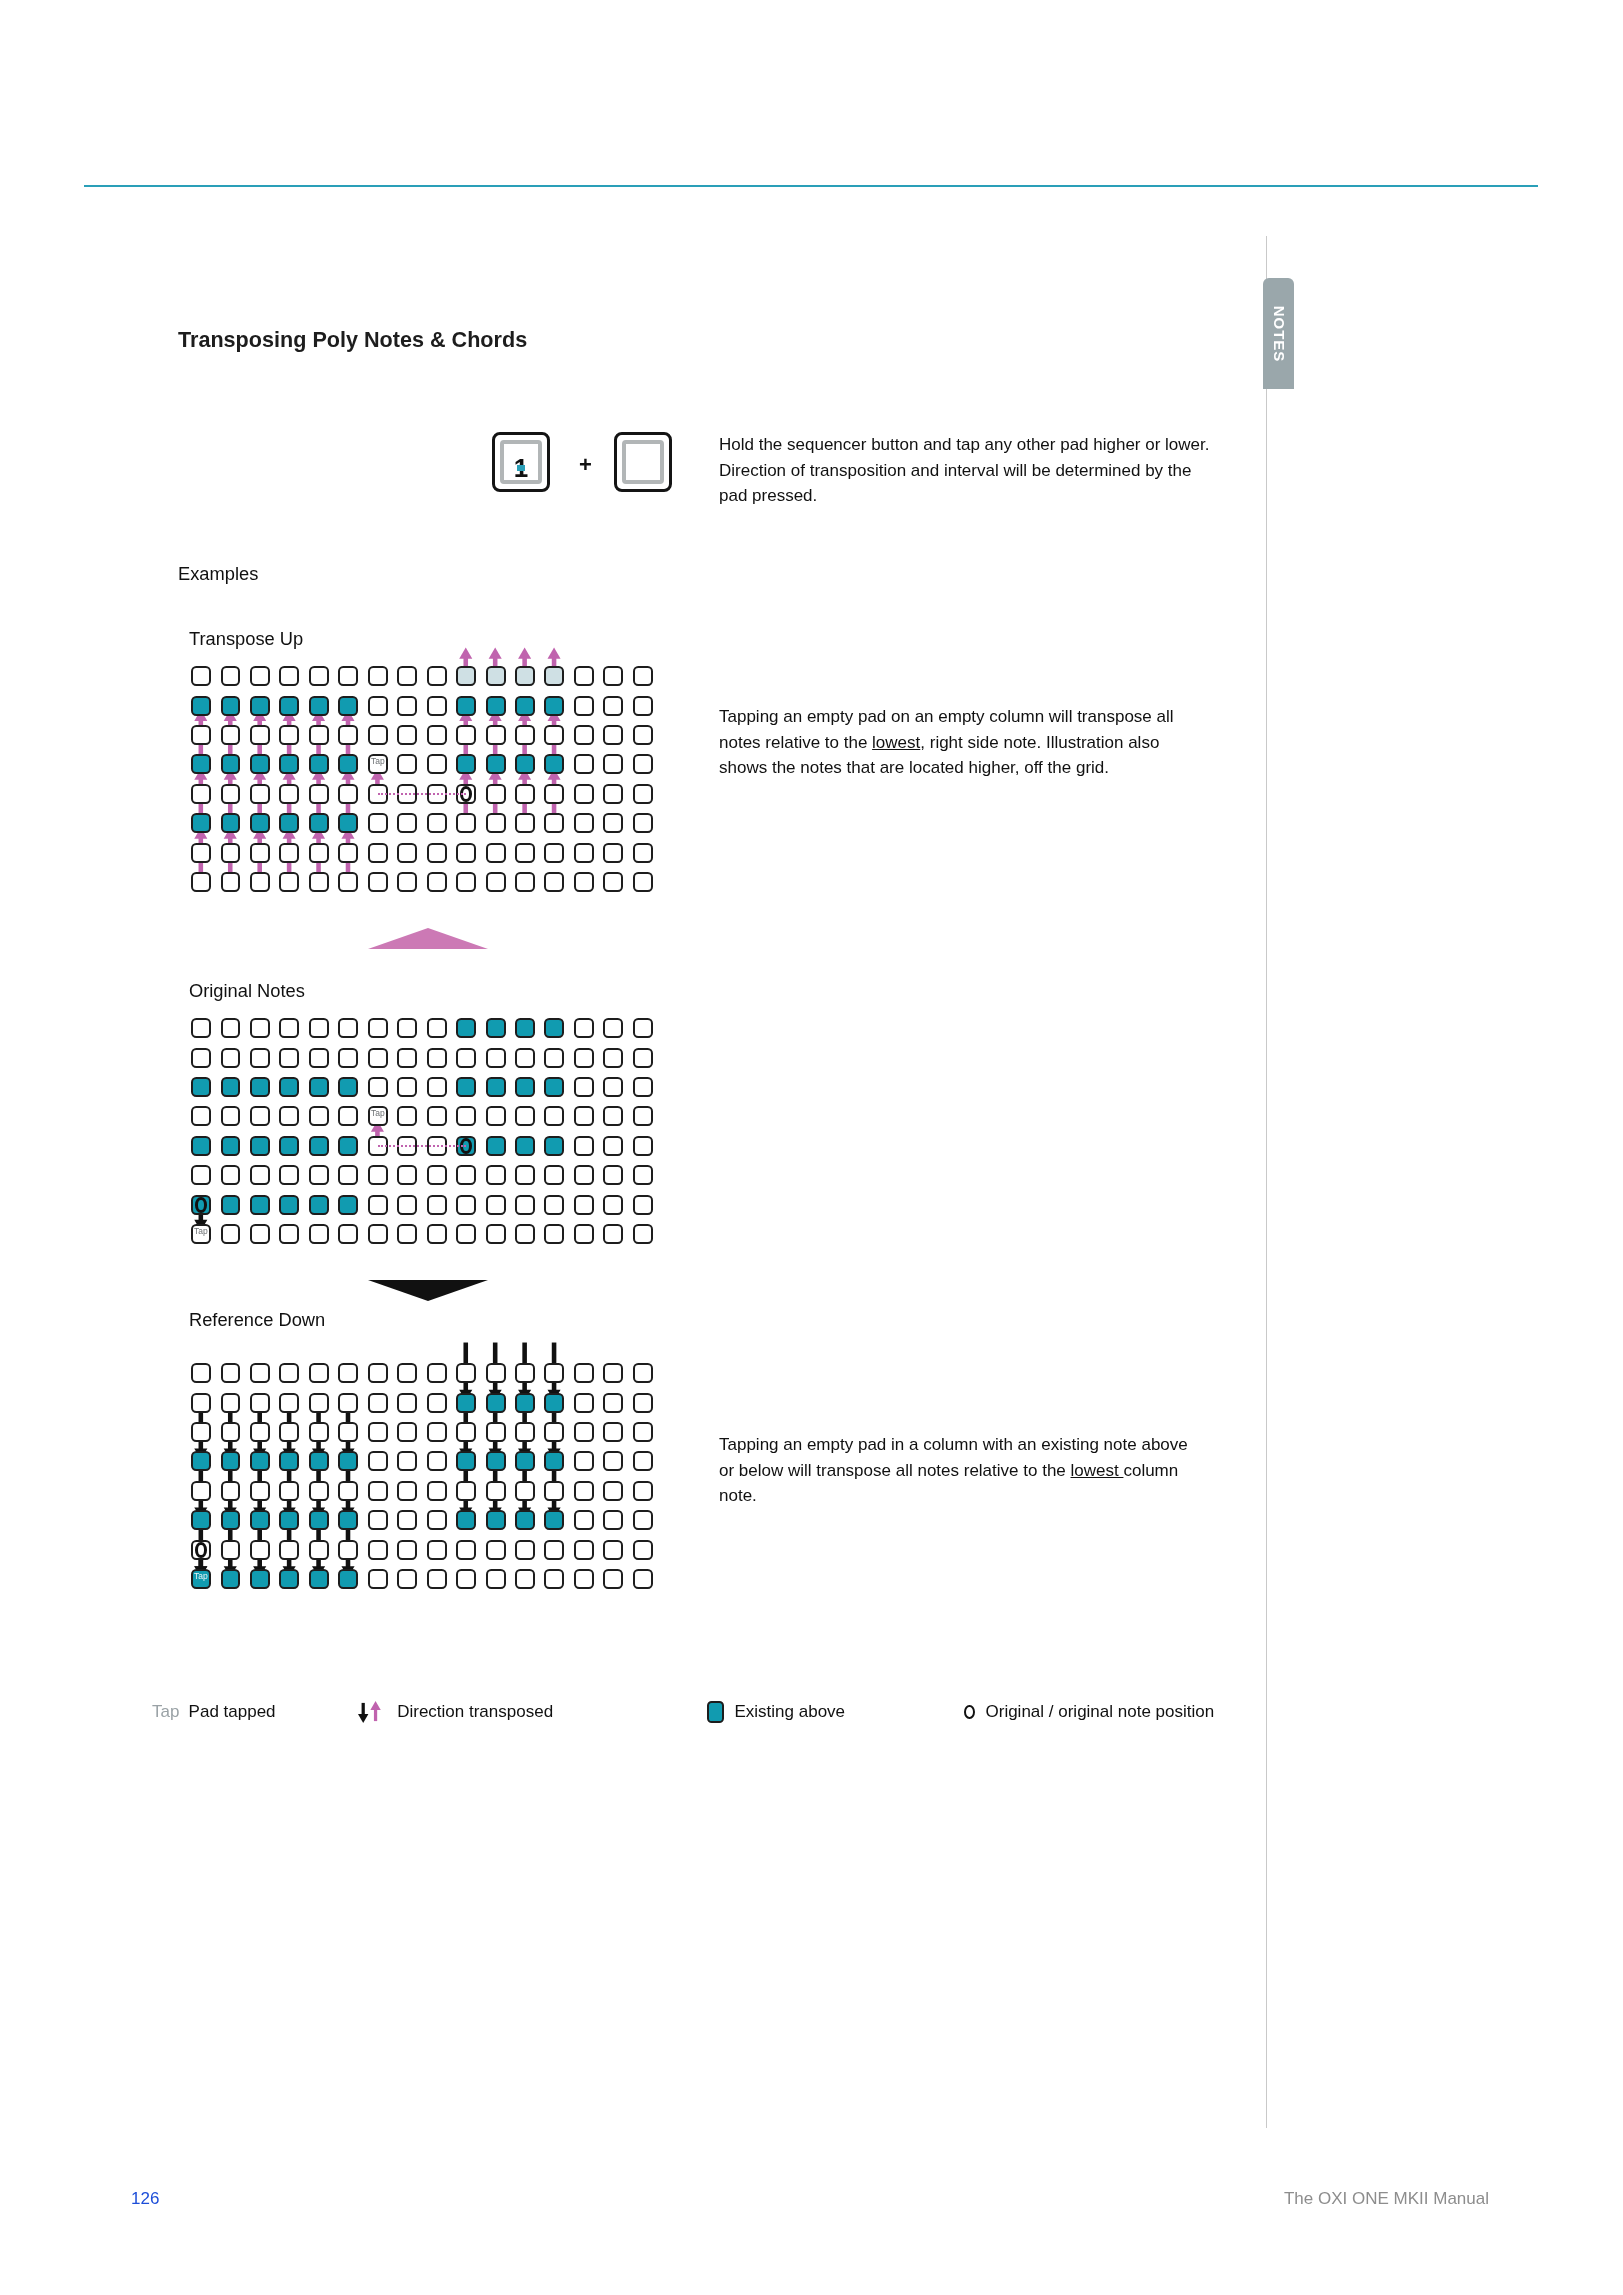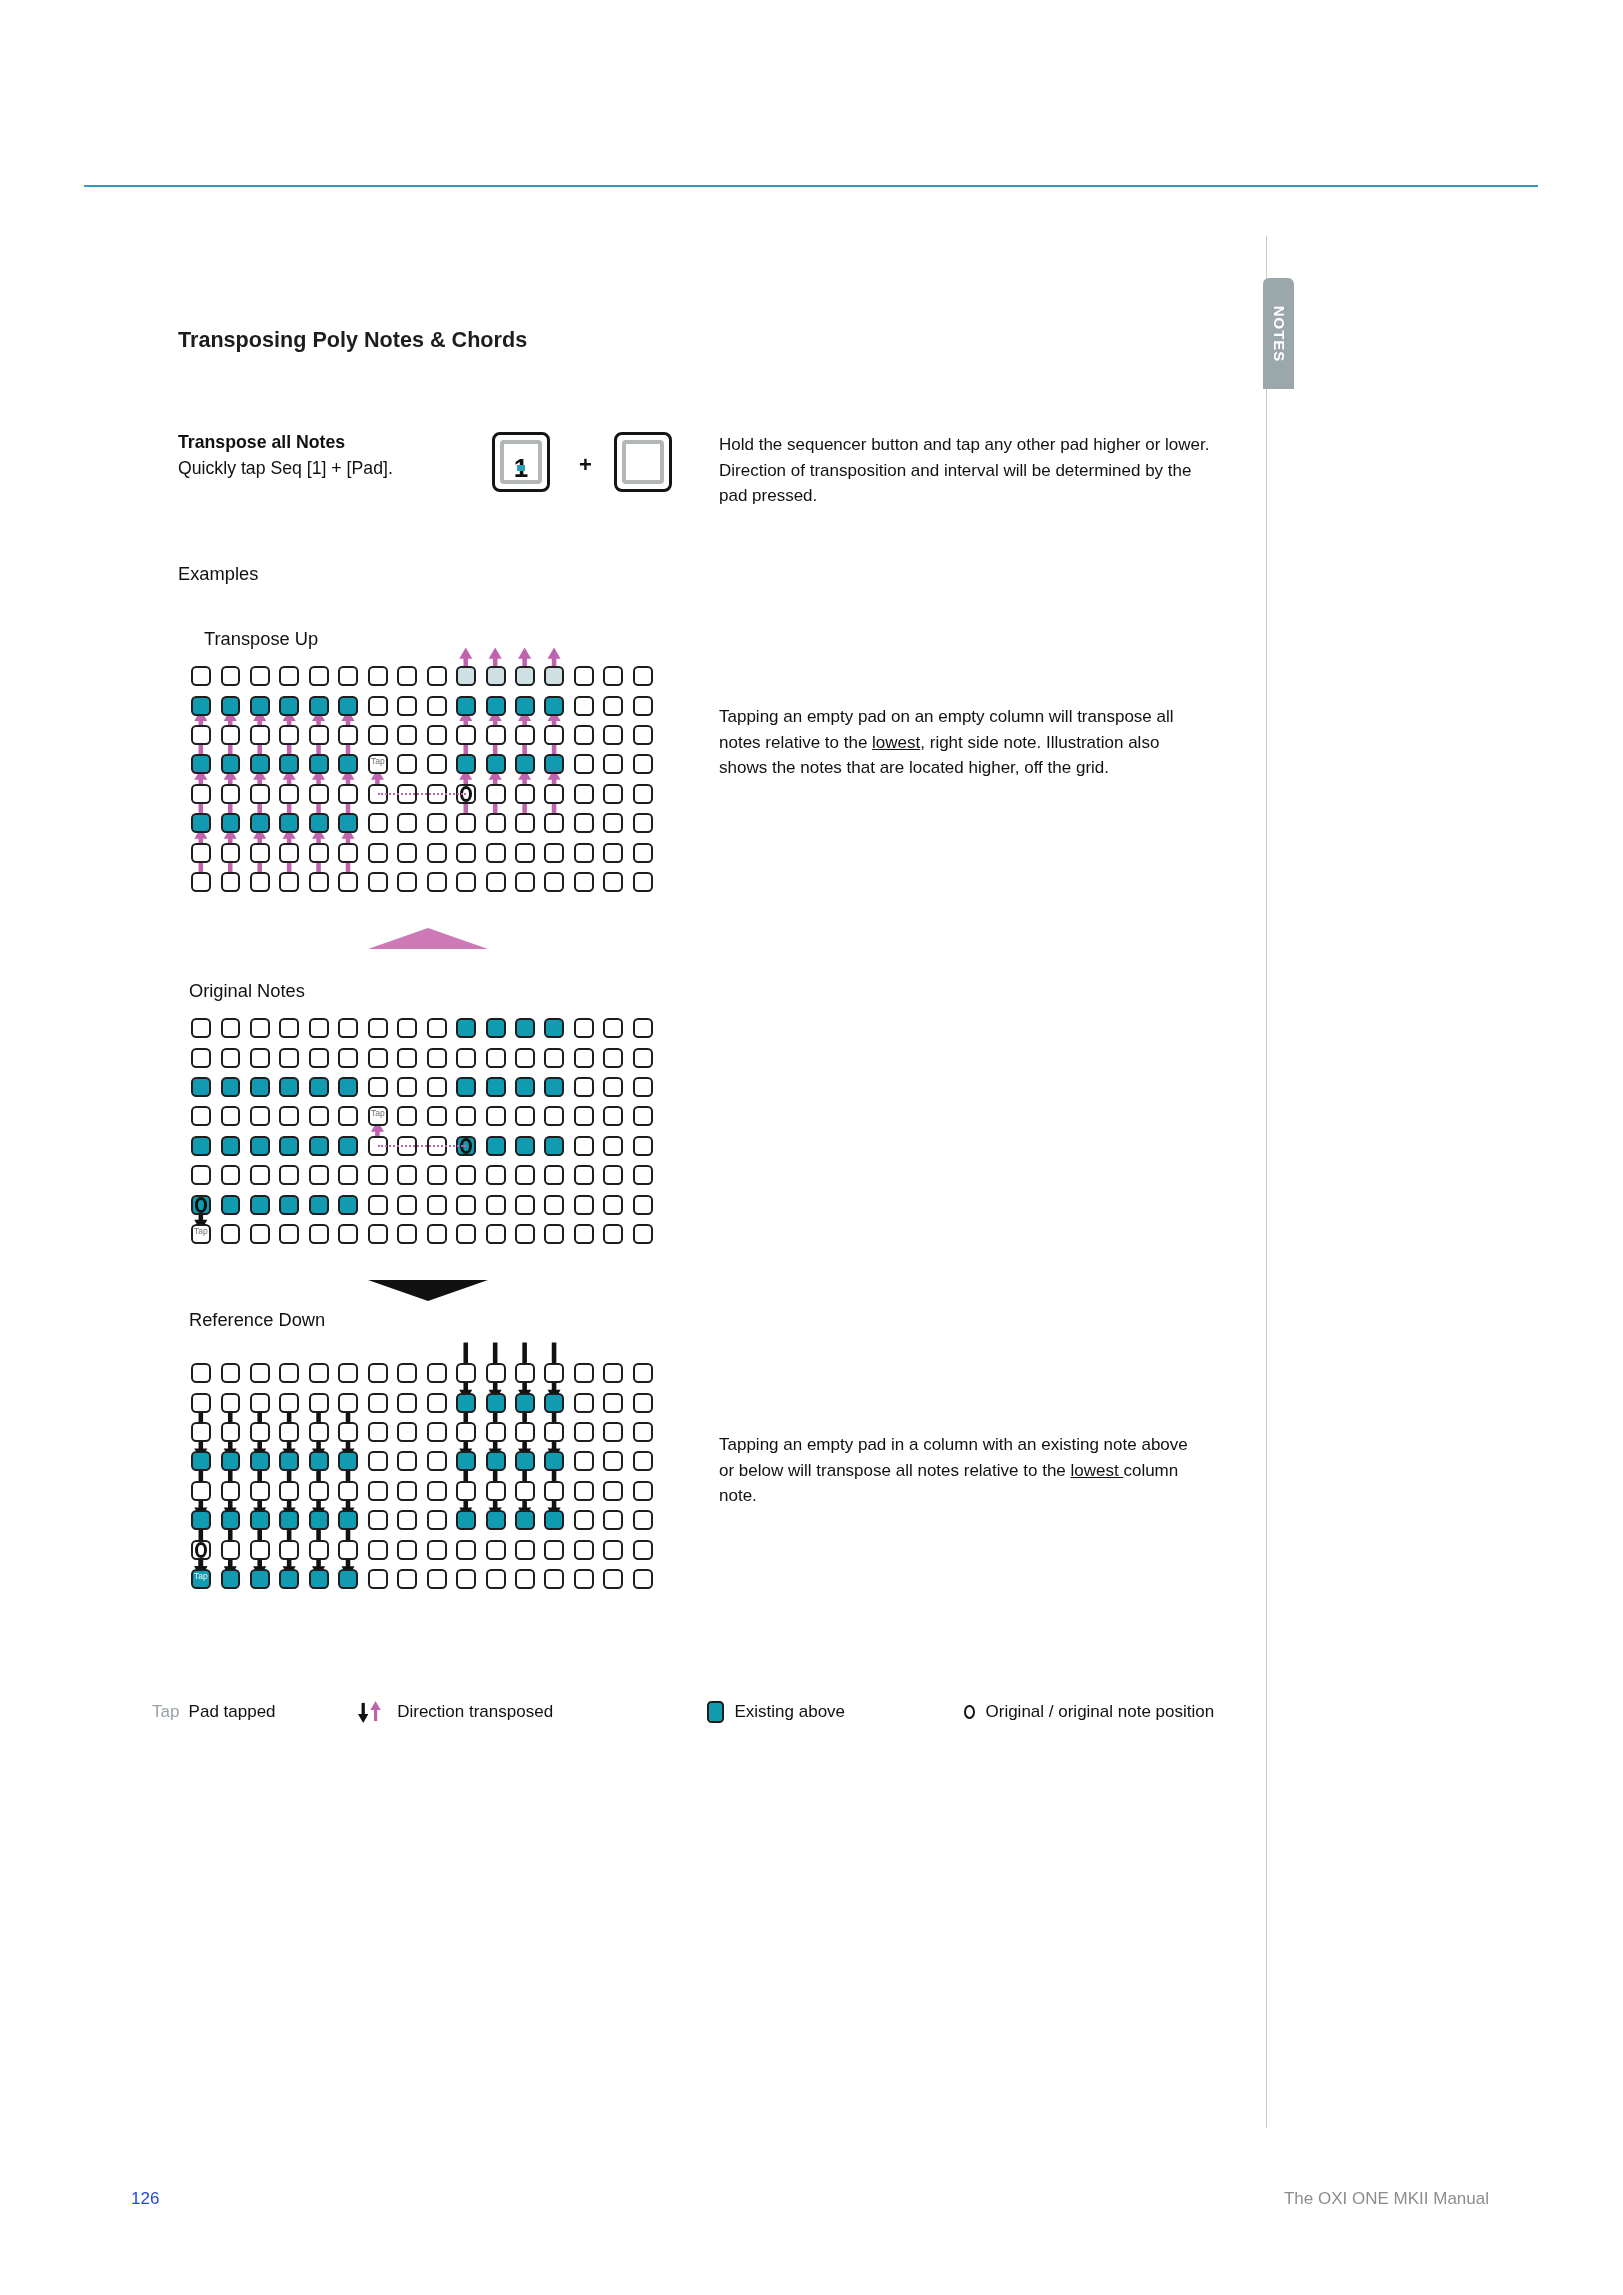--- a/index.html
+++ b/index.html
@@ -130,43 +130,39 @@
   <div id="chapter-rule"></div>
 
   <div id="content-divider"></div>
 
   <div id="notes-tab">
     <span class="lbl">NOTES</span>
   </div>
 
   <div id="section-title">Transposing Poly Notes &amp; Chords</div>
 
-  <div id="transpose-block">
-    <div id="transpose-label-bold">Transpose all Notes</div>
-    <div id="transpose-label-sub">Quickly tap Seq [1] + [Pad].</div>
-  </div>
 
   <div class="hw-btn" id="seq-button" style="left:492px;top:432px;">
     <div class="inner">
       <div class="digit">1</div>
       <div class="underbar"></div>
     </div>
   </div>
   <div id="plus-sign" style="left:579px;top:452px;">+</div>
   <div class="hw-btn" id="pad-button" style="left:614px;top:432px;">
     <div class="inner"></div>
   </div>
 
   <div class="body-copy" style="position:absolute;left:719px;top:432px;width:497px;">
     <span>Hold the sequencer button and tap any other pad higher or lower. Direction of transposition and interval will be determined by the pad pressed.</span>
   </div>
 
   <div class="plain-label" style="left:178px;top:563px;">Examples</div>
 
-  <div class="plain-label" style="left:204px;top:628px;">Transpose Up</div>
+  <div class="plain-label" style="left:189px;top:628px;">Transpose Up</div>
   <div class="grid" id="grid-up" style="left:191px;top:666px;width:478px;height:242px;">
       <svg class="arrow-layer" width="471" height="275" style="top: -33px;" viewBox="0 0 720 420">
         <line x1="15" y1="202.05" x2="15" y2="130.32" stroke="#c063ae" stroke-width="7"></line>
         <polygon points="15,117.32 5,134.32 25,134.32" fill="#c063ae"></polygon>
         <line x1="60" y1="202.05" x2="60" y2="130.32" stroke="#c063ae" stroke-width="7"></line>
         <polygon points="60,117.32 50,134.32 70,134.32" fill="#c063ae"></polygon>
         <line x1="105" y1="202.05" x2="105" y2="130.32" stroke="#c063ae" stroke-width="7"></line>
         <polygon points="105,117.32 95,134.32 115,134.32" fill="#c063ae"></polygon>
         <line x1="150" y1="202.05" x2="150" y2="130.32" stroke="#c063ae" stroke-width="7"></line>
         <polygon points="150,117.32 140,134.32 160,134.32" fill="#c063ae"></polygon>

